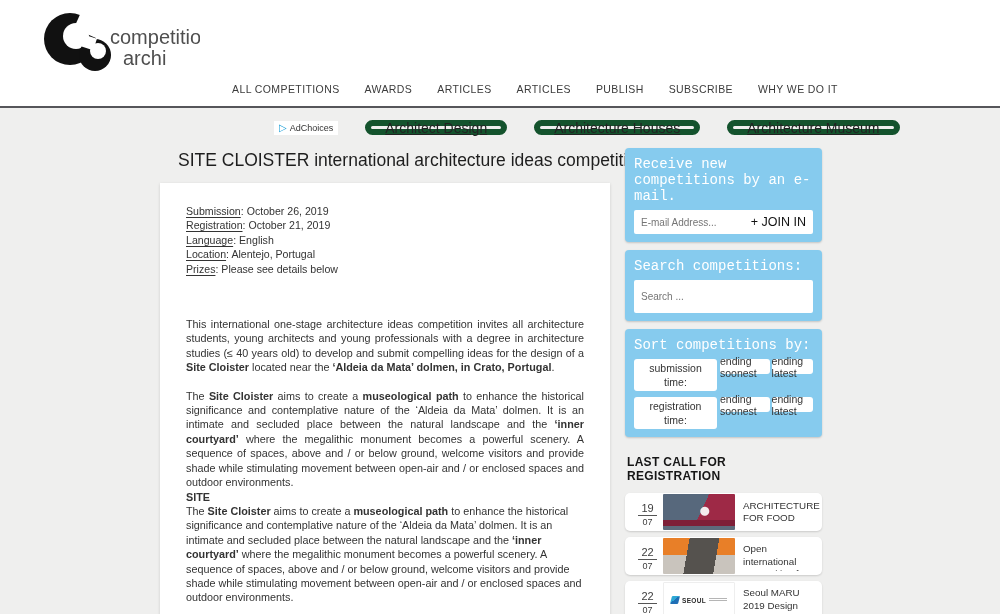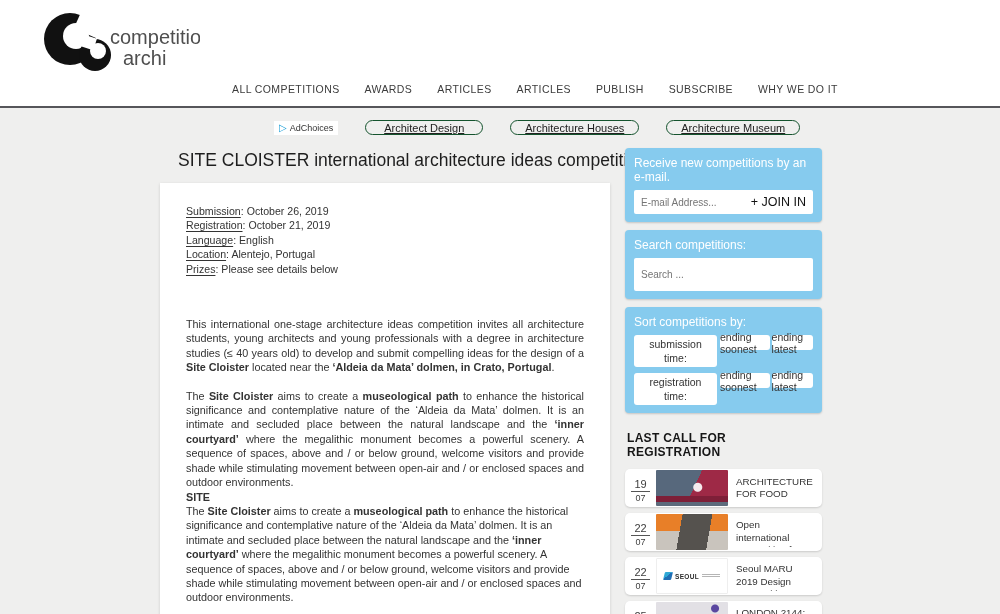--- a/index.html
+++ b/index.html
@@ -9,51 +9,51 @@
   
   .header { position:absolute; left:0; top:0; width:1000px; height:108px; background:#ffffff; border-bottom:2px solid #56565a; }
   .logo { position:absolute; left:40px; top:8px; }
   .nav { position:absolute; left:232px; top:83px; display:flex; gap:25px;justify-content:flex-end; }
   .nav-item { font-size:10.5px; letter-spacing:0.4px; color:#3b3b3b; cursor:pointer; white-space:nowrap; }
 
   
   .ad-row { position:absolute; left:274px; top:120px; display:flex; align-items:center; gap:27px; }
   .adchoices { background:#ffffff; display:flex; align-items:center; gap:3px; padding:2px 5px; font-size:9px; color:#333; }
   .adchoices .tri { color:#1b9fd8; font-size:10px; line-height:1; }
-  .ad-pill { border:1px solid #14532d; border-radius:9px; background:transparent; height:15px; min-width:118px; display:flex; align-items:center; justify-content:center; font-size:11px; color:#222; text-decoration:underline; cursor:pointer; padding:0 14px; white-space:nowrap; }
+  .ad-pill { border:6px solid #14532d; border-radius:9px; background:transparent; height:15px; min-width:118px; display:flex; align-items:center; justify-content:center; font-size:14px; color:#222; text-decoration:underline; cursor:pointer; padding:0 14px; white-space:nowrap; }
 
   
   .page-title { position:absolute; left:178px; top:150px; font-size:17.5px; font-weight:400; color:#1e1e1e; }
   .article { position:absolute; left:160px; top:183px; width:450px; height:500px; background:#ffffff; box-shadow:0 1px 3px rgba(0,0,0,.14); padding:21px 26px; }
   .details { font-size:10.6px; line-height:14.4px; color:#333; }
   .details .dl { text-decoration:underline; text-underline-offset:2px; }
   .body-text { font-size:10.8px; line-height:14.4px; color:#333; }
   .jst { text-align:justify; }
   .p1 { margin-top:41px; }
   .p2 { margin-top:14px; }
   .b, .subhead { font-weight:bold; }
   .subhead, .caps-line { font-size:10.8px; line-height:14.4px; color:#333; }
 
   
   .sidebar { position:absolute; left:625px; top:148px; width:197px; }
   .panel { background:#86cbee; border-radius:4px; box-shadow:0 1px 2px rgba(0,0,0,.18); padding:8px 9px; margin-bottom:8px; }
-  .panel-head { color:#ffffff; font-size:12px; margin-bottom:6px; }
+  .panel-head { color:#ffffff; font-size:14px; margin-bottom:6px;font-family:Liberation Mono, monospace; }
   .email-row { background:#ffffff; border-radius:2px; height:24px; display:flex; align-items:center; padding:0 7px; }
   .email-row input { border:none; outline:none; flex:1; font-size:10px; color:#444; font-family:"Liberation Sans",sans-serif; min-width:0; }
   .join-btn { background:none; border:none; font-size:12.5px; color:#111; cursor:pointer; font-family:"Liberation Sans",sans-serif; white-space:nowrap; }
   .search-row { background:#ffffff; border-radius:2px; height:33px; display:flex; align-items:center; padding:0 7px; }
   .search-row input { border:none; outline:none; flex:1; font-size:10px; color:#444; font-family:"Liberation Sans",sans-serif; min-width:0; }
   .sort-group { display:flex; gap:3px; margin-bottom:6px; }
   .sort-label { background:#ffffff; border-radius:3px; width:83px; display:flex; flex-direction:column; align-items:center; justify-content:center; font-size:10.5px; color:#333; line-height:14px; padding:2px 0; }
   .sort-opts { flex:1; display:flex; flex-direction:row; gap:2px; }
   .sort-opt { background:#ffffff; border-radius:3px; height:15px; display:flex; align-items:center; justify-content:center; font-size:10.5px; color:#333; cursor:pointer; }
 
   .lastcall-head { font-size:12px; font-weight:600; letter-spacing:0.3px; color:#161616; margin:18px 0 10px 2px; }
   .lc-card { background:#ffffff; border-radius:5px; box-shadow:0 1px 2px rgba(0,0,0,.15); height:38px; margin-bottom:6px; display:flex; align-items:center; overflow:hidden; cursor:pointer; }
-  .lc-date { width:31px; flex:0 0 31px; text-align:center; color:#3d3d3d; }
+  .lc-date { width:31px; flex:0 0 31px; text-align:center; color:#3d3d3d;margin-left:7px; }
   .lc-day { font-size:11px; display:inline-block; border-bottom:1px solid #555; padding:0 3px 1px; }
   .lc-month { font-size:9px; margin-top:1px;text-align:center; }
   .lc-thumb { width:72px; flex:0 0 72px; height:36px; border-radius:1px; }
   .lc-title { flex:1; padding:2px 6px 2px 8px; font-size:9.8px; line-height:12.5px; color:#333; max-height:30px; overflow:hidden; }
 
   .thumb-1 { background:
       radial-gradient(circle at 58% 48%, rgba(255,255,255,.9) 0 4px, rgba(255,255,255,0) 5px),
       linear-gradient(180deg, rgba(0,0,0,0) 0 72%, #7e1f38 72% 88%, #5d6b7c 88%),
       linear-gradient(115deg, #57687c 52%, #9e2946 52%);
   }

